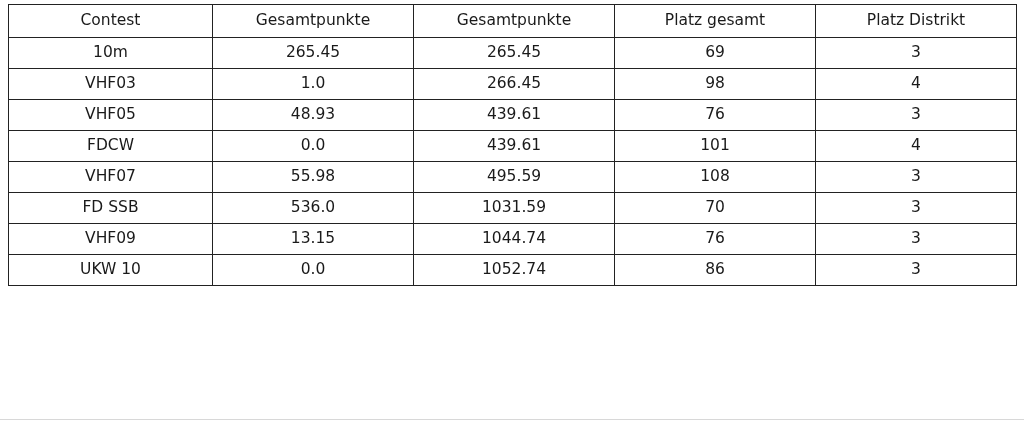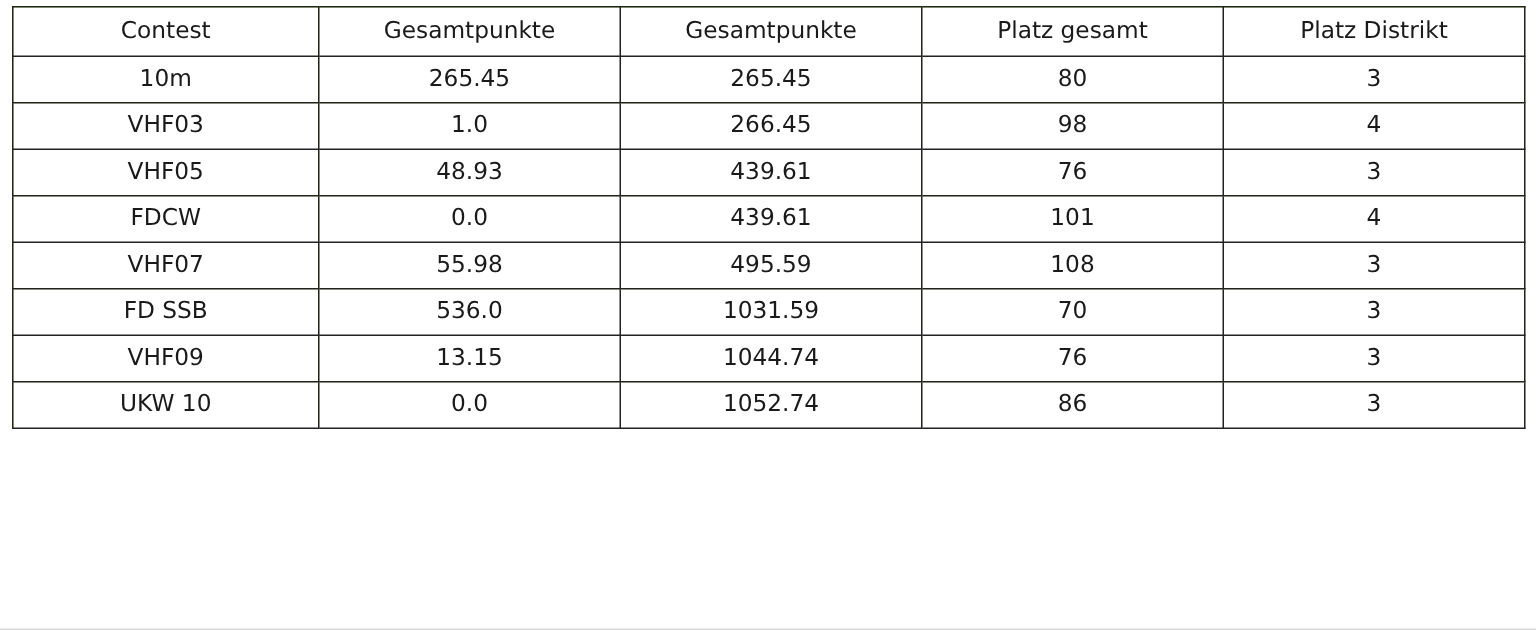--- a/index.html
+++ b/index.html
@@ -23,21 +23,21 @@
   .table-wrap {
     position: absolute;
     left: 8px;
     top: 4px;
     width: 1008px;
   }
   table.results {
     border-collapse: collapse;
     width: 1008px;
     table-layout: fixed;
-    background: #bef264;
+    background: #c4b5fd;
   }
   table.results th,
   table.results td {
     border: 1px solid #222222;
     text-align: center;
     vertical-align: middle;
     font-size: 15.5px;
     font-weight: normal;
     line-height: 1;
     height: 30px;
@@ -82,21 +82,21 @@
           <th>Gesamtpunkte</th>
           <th>Platz gesamt</th>
           <th>Platz Distrikt</th>
         </tr>
       </thead>
       <tbody>
         <tr>
           <td>10m</td>
           <td>265.45</td>
           <td>265.45</td>
-          <td>80</td>
+          <td>69</td>
           <td>3</td>
         </tr>
         <tr>
           <td>VHF03</td>
           <td>1.0</td>
           <td>266.45</td>
           <td>98</td>
           <td>4</td>
         </tr>
         <tr>

